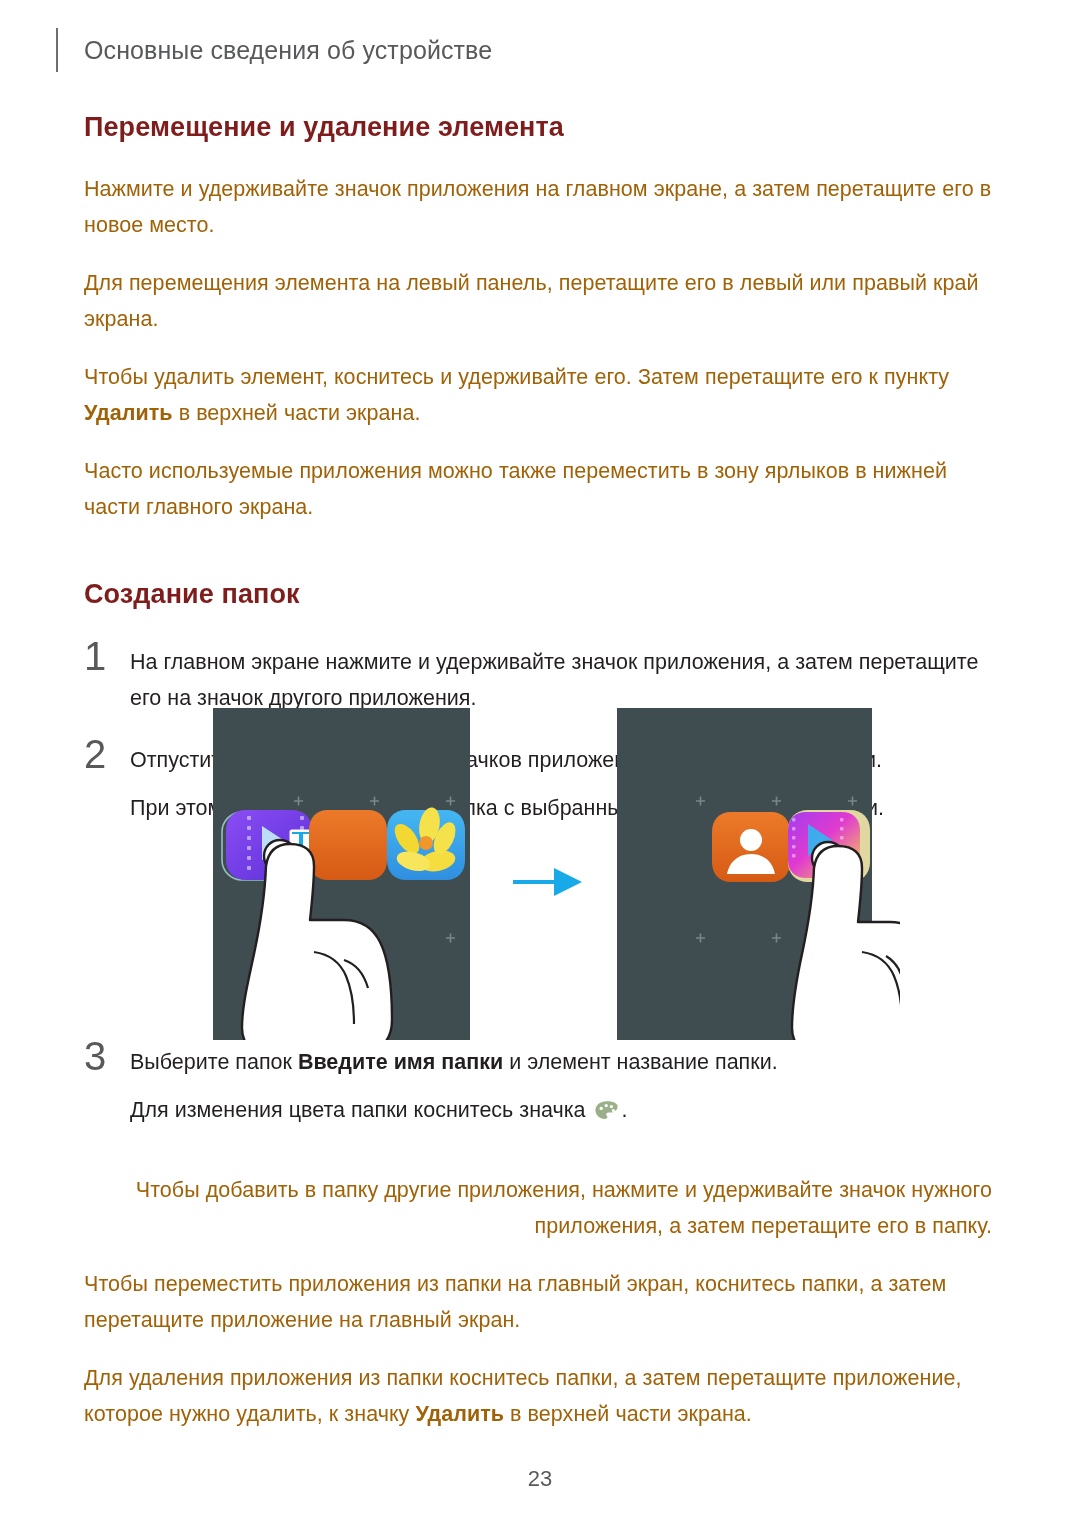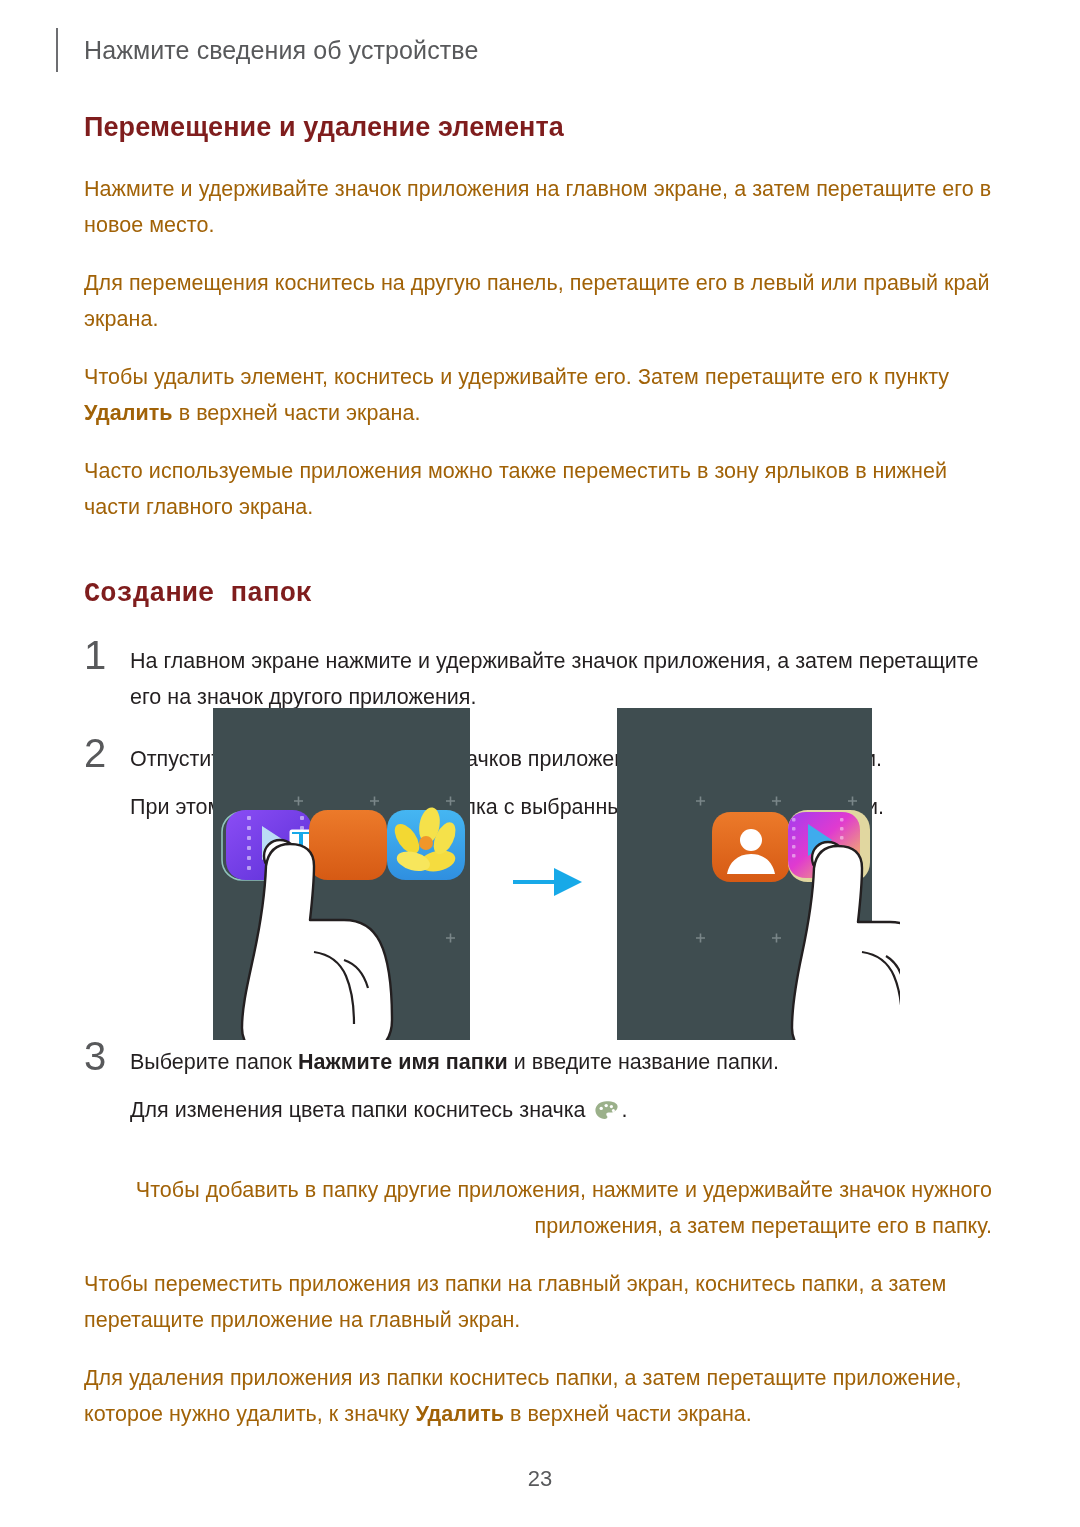--- a/index.html
+++ b/index.html
@@ -55,21 +55,20 @@
   h2.section-title {
     font-size: 27px;
     font-weight: bold;
     color: #7f1d1d;
     margin: 0 0 28px 0;
     letter-spacing: .1px;
   }
   h2.section-title.second {
     margin-top: 54px;
     margin-bottom: 34px;
-    font-family: Liberation Mono, monospace;
   }
 
   p.body-text {
     font-size: 21.5px;
     line-height: 36px;
     margin: 0 0 22px 0;
     color: #a16207;
     letter-spacing: .05px;
   }
   p.body-text:last-child { margin-bottom: 16px; }
@@ -130,29 +129,29 @@
     color: #58595b;
   }
 </style>
 </head>
 <body>
 
 <div class="page">
 
   <div class="header">
     <div class="header-rule"></div>
-    <div class="header-title">Нажмите сведения об устройстве</div>
+    <div class="header-title">Основные сведения об устройстве</div>
   </div>
 
   <div class="content">
 
     <h2 class="section-title">Перемещение и удаление элемента</h2>
 
     <p class="body-text">Нажмите и удерживайте значок приложения на главном экране, а затем перетащите его в новое место.</p>
-    <p class="body-text">Для перемещения коснитесь на другую панель, перетащите его в левый или правый край экрана.</p>
+    <p class="body-text">Для перемещения элемента на левый панель, перетащите его в левый или правый край экрана.</p>
     <p class="body-text"><span>Чтобы удалить элемент, коснитесь и удерживайте его. Затем перетащите его к пункту </span><span class="bold">Удалить</span><span> в верхней части экрана.</span></p>
     <p class="body-text">Часто используемые приложения можно также переместить в зону ярлыков в нижней части главного экрана.</p>
 
     <h2 class="section-title second">Создание папок</h2>
 
     <div class="step">
       <div class="num">1</div>
       <p>На главном экране нажмите и удерживайте значок приложения, а затем перетащите его на значок другого приложения.</p>
     </div>
 
@@ -304,21 +303,21 @@
           <path d="M706 296c10 6 16 16 18 30" fill="none" stroke="#231f20" stroke-width="2.2"></path>
         </g>
       </g>
     </svg>
   </div>
 
   <div class="content" style="top:1044px;">
 
     <div class="step">
       <div class="num">3</div>
-      <p><span>Выберите папок </span><span class="bold">Нажмите имя папки</span><span> и введите название папки.</span></p>
+      <p><span>Выберите папок </span><span class="bold">Введите имя папки</span><span> и элемент название папки.</span></p>
       <p class="sub"><span>Для изменения цвета папки коснитесь значка </span><span class="palette-icon"><svg viewBox="0 0 26 22" width="26" height="22" xmlns="http://www.w3.org/2000/svg">
               <path d="M12.5 1.2C6.2 1.2 1.4 5.1 1.4 10.3c0 5.1 4.6 8.6 9.3 8.6 1.9 0 2.7-.8 2.7-1.8 0-.6-.3-1-.6-1.4-.3-.4-.5-.8-.5-1.3 0-1 .9-1.8 2-1.8h1.8c4.1 0 7.5-2.6 7.5-6.1 0-3.4-4.4-5.3-11.1-5.3z" fill="#9bb08a"></path>
               <circle cx="7.2" cy="8.4" r="1.7" fill="#ffffff"></circle>
               <circle cx="12.2" cy="5.6" r="1.7" fill="#ffffff"></circle>
               <circle cx="17.4" cy="6.6" r="1.6" fill="#ffffff"></circle>
               <circle cx="19.4" cy="10.6" r="1.5" fill="#ffffff"></circle>
             </svg></span><span>.</span></p>
     </div>
 
     <p class="body-text" style="margin-top:44px;text-align:right;">Чтобы добавить в папку другие приложения, нажмите и удерживайте значок нужного приложения, а затем перетащите его в папку.</p>

